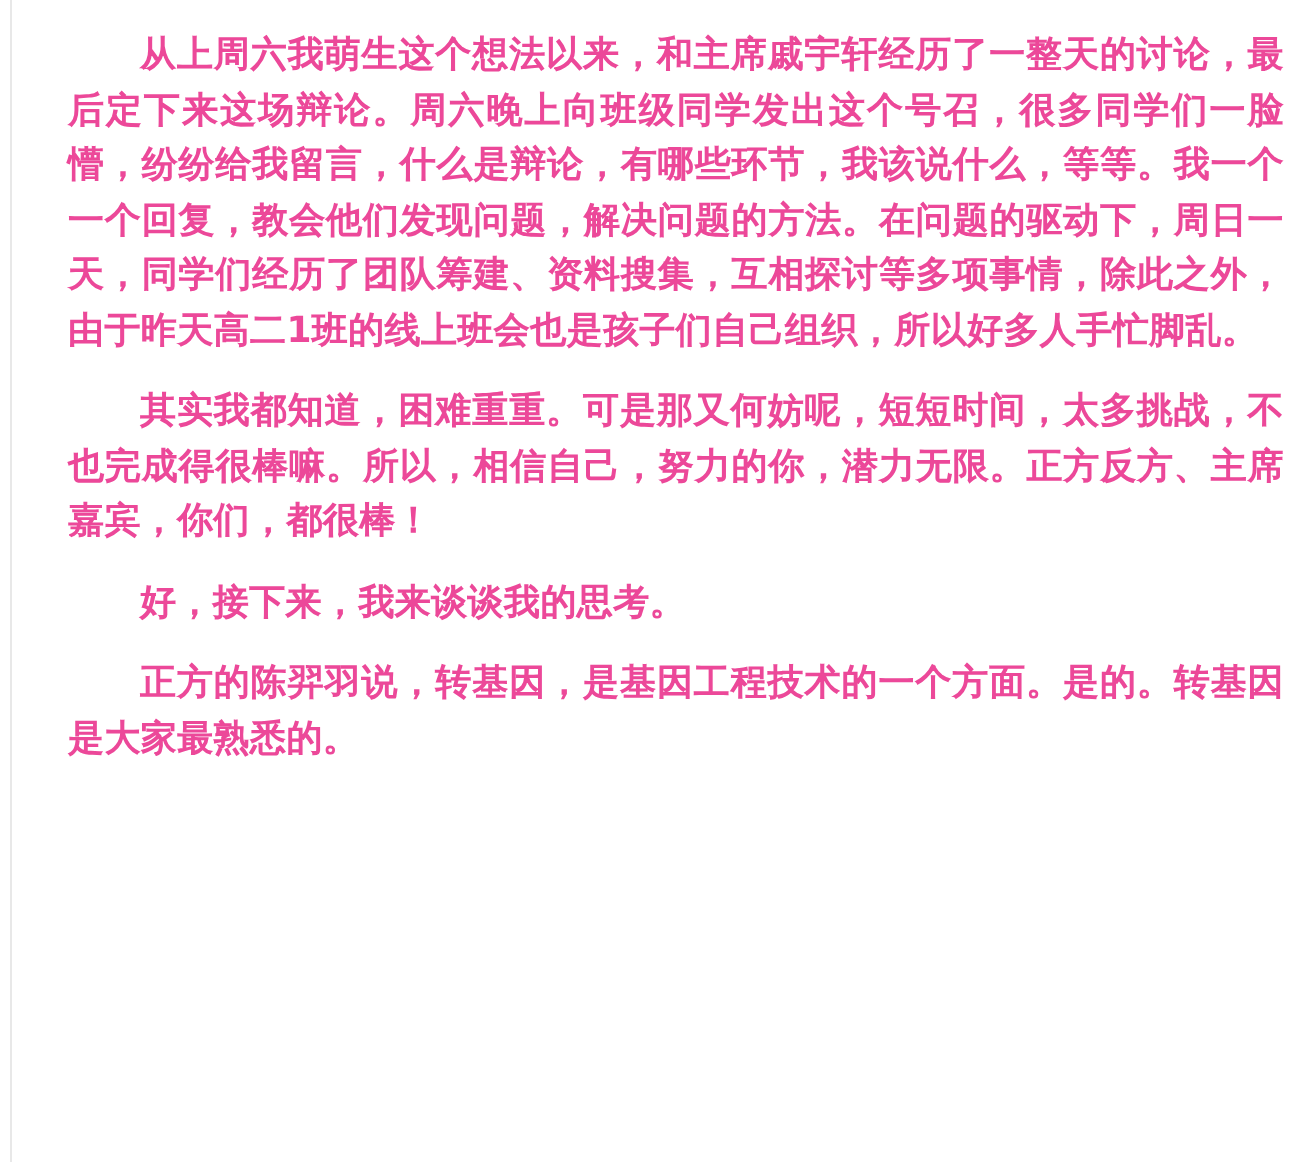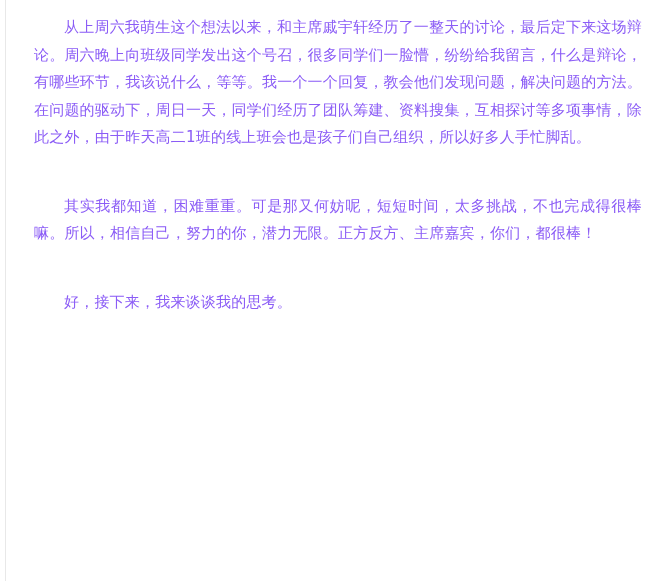--- a/index.html
+++ b/index.html
@@ -30,39 +30,40 @@
     height: 581px;
     background: #ffffff;
     border-right: 1px solid #e8e8e8;
   }
   .doc-body {
     position: relative;
     width: 608px;
   }
   p {
     margin: 0 0 0 0;
-    font-size: 15px;
+    font-size: 18px;
     line-height: 27.5px;
-    color: #8b5cf6;
+    color: #ec4899;
     text-align: justify;
     text-justify: inter-ideograph;
     text-indent: 2em;
     letter-spacing: 0.2px;
-    font-weight: 400;
+    font-weight: 700;
   }
   p.gap-before {
-    margin-top: 41px;
+    margin-top: 13px;
   }
   p.tight {
     margin-top: 0;
   }
 </style>
 </head>
 <body>
 
 <div id="page">
   <div id="gutter"></div>
   <div class="doc-body">
     <p class="tight">从上周六我萌生这个想法以来，和主席戚宇轩经历了一整天的讨论，最后定下来这场辩论。周六晚上向班级同学发出这个号召，很多同学们一脸懵，纷纷给我留言，什么是辩论，有哪些环节，我该说什么，等等。我一个一个回复，教会他们发现问题，解决问题的方法。在问题的驱动下，周日一天，同学们经历了团队筹建、资料搜集，互相探讨等多项事情，除此之外，由于昨天高二1班的线上班会也是孩子们自己组织，所以好多人手忙脚乱。</p>
     <p class="gap-before">其实我都知道，困难重重。可是那又何妨呢，短短时间，太多挑战，不也完成得很棒嘛。所以，相信自己，努力的你，潜力无限。正方反方、主席嘉宾，你们，都很棒！</p>
     <p class="gap-before">好，接下来，我来谈谈我的思考。</p>
+    <p class="gap-before">正方的陈羿羽说，转基因，是基因工程技术的一个方面。是的。转基因是大家最熟悉的。</p>
   </div>
 </div>
 
 </body></html>

